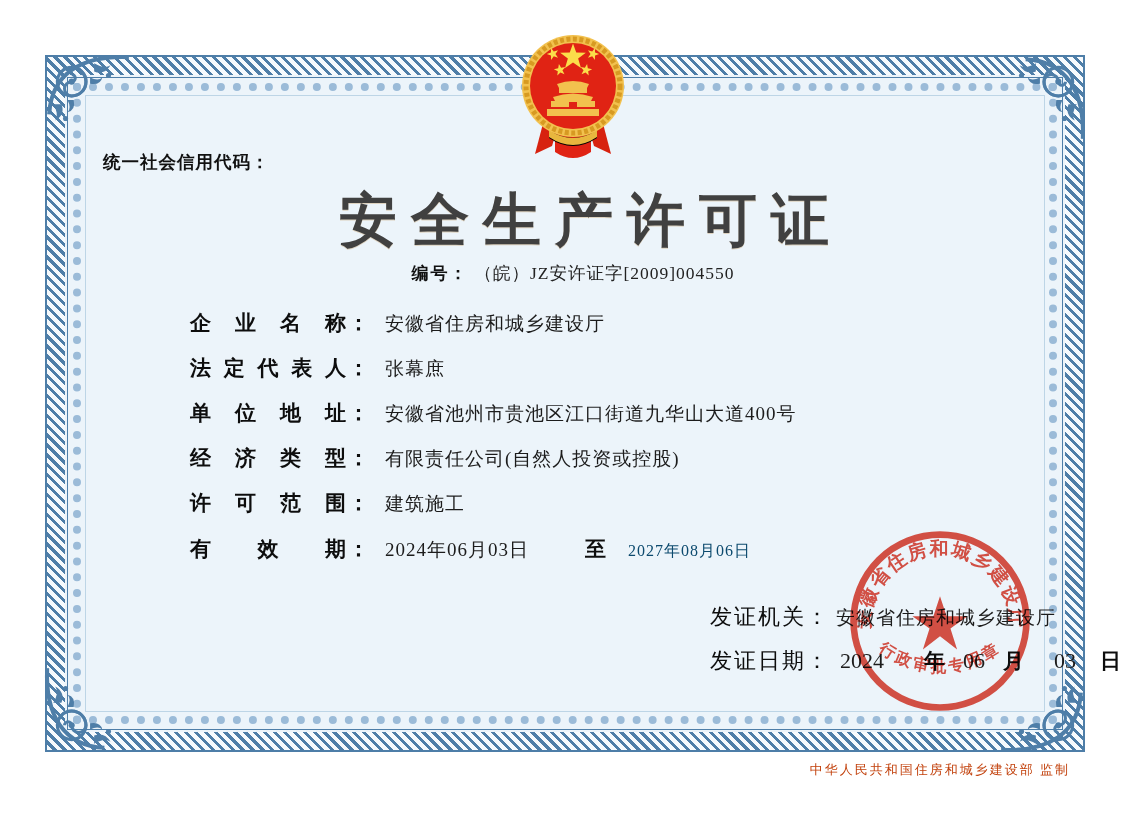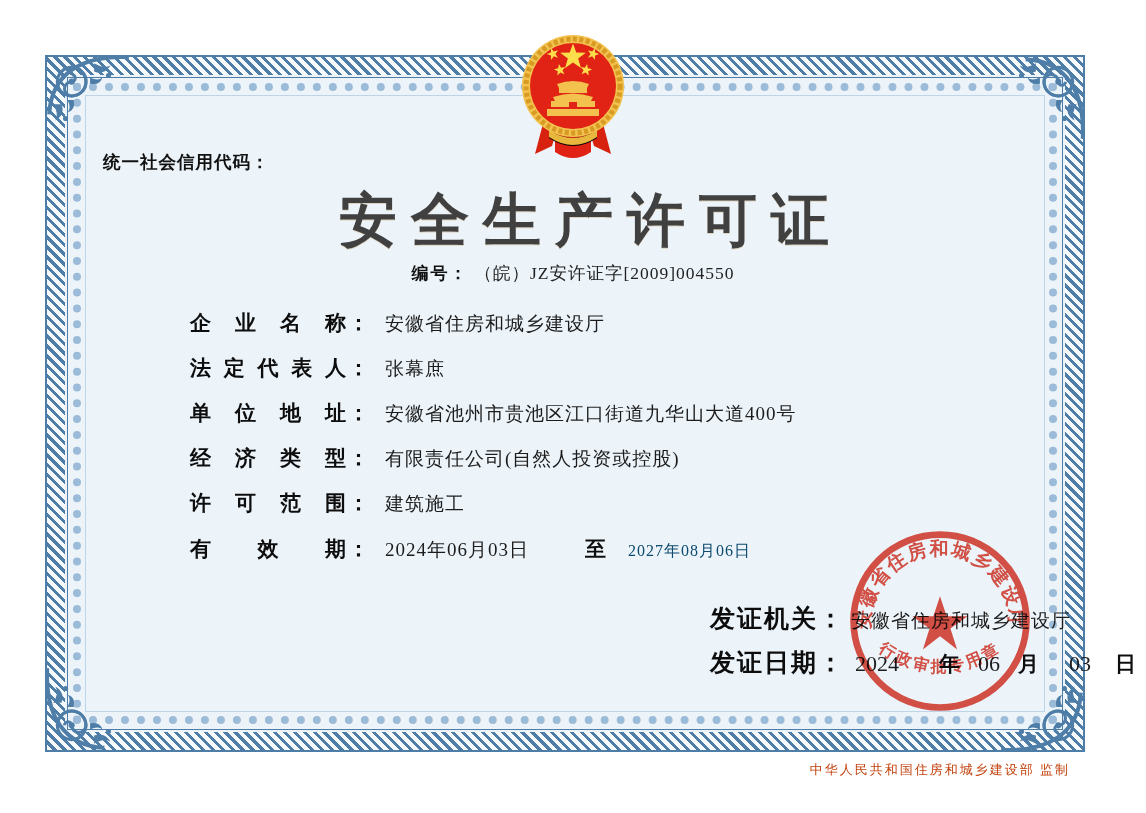--- a/index.html
+++ b/index.html
@@ -39,21 +39,21 @@
   .jchars{display:inline-flex;justify-content:space-between;width:156px;
     font-weight:bold;font-size:21px;color:#0d0d0d;}
   .colon{font-weight:bold;font-size:21px;color:#0d0d0d;margin-left:2px;}
   .fvalue{font-family:"Liberation Serif",serif;font-size:19px;color:#1c1c1c;margin-left:16px;letter-spacing:1px;}
   .to-label{font-weight:bold;font-size:21px;color:#0d0d0d;margin-left:56px;}
   .fvalue2{font-family:"Liberation Serif",serif;font-size:16px;color:#0c4a6e;margin-left:22px;letter-spacing:1px;}
 
   .issuer-row,.date-row{position:absolute;left:710px;display:flex;align-items:baseline;}
   .issuer-row{top:602px;}
   .date-row{top:646px;}
-  .blabel{font-weight:bold;font-size:25px;color:#0d0d0d;letter-spacing:2px;}
+  .blabel{font-weight:normal;font-size:22px;color:#0d0d0d;letter-spacing:2px;}
   .issuer-value{font-family:"Liberation Serif",serif;font-size:19px;color:#1c1c1c;margin-left:6px;letter-spacing:1px;}
   .dnum{font-family:"Liberation Serif",serif;font-size:22px;color:#1c1c1c;}
   .dunit{font-weight:bold;font-size:21px;color:#0d0d0d;}
   .dy{margin-left:10px;} .u-year{margin-left:40px;} .d-month{margin-left:18px;}
   .u-month{margin-left:18px;} .d-day{margin-left:30px;} .u-day{margin-left:24px;}
 
   .qr{position:absolute;left:897px;top:185px;width:100px;height:100px;}
   .emblem{position:absolute;left:511px;top:24px;width:124px;height:142px;z-index:4;}
   .stamp{position:absolute;left:845px;top:526px;width:190px;height:190px;z-index:5;opacity:.88;
     mix-blend-mode:multiply;}

